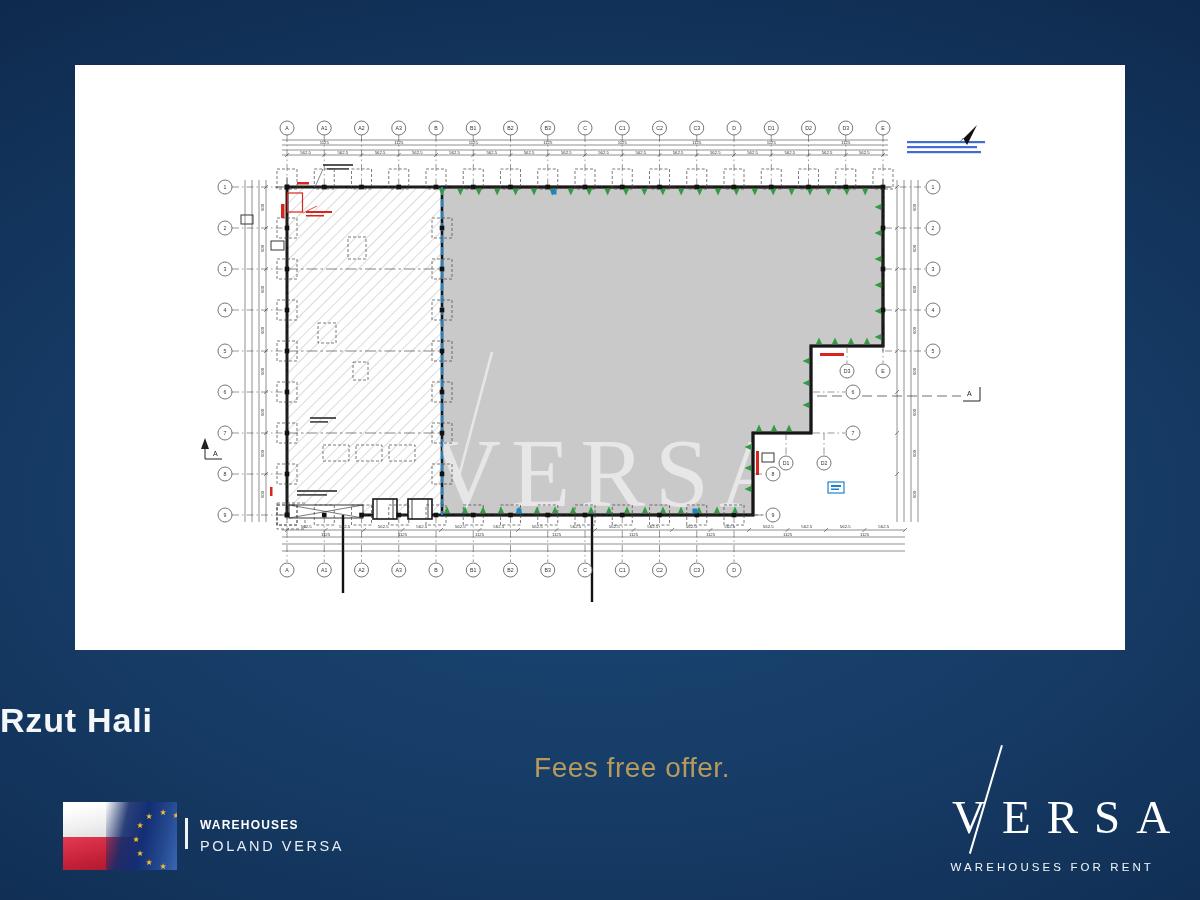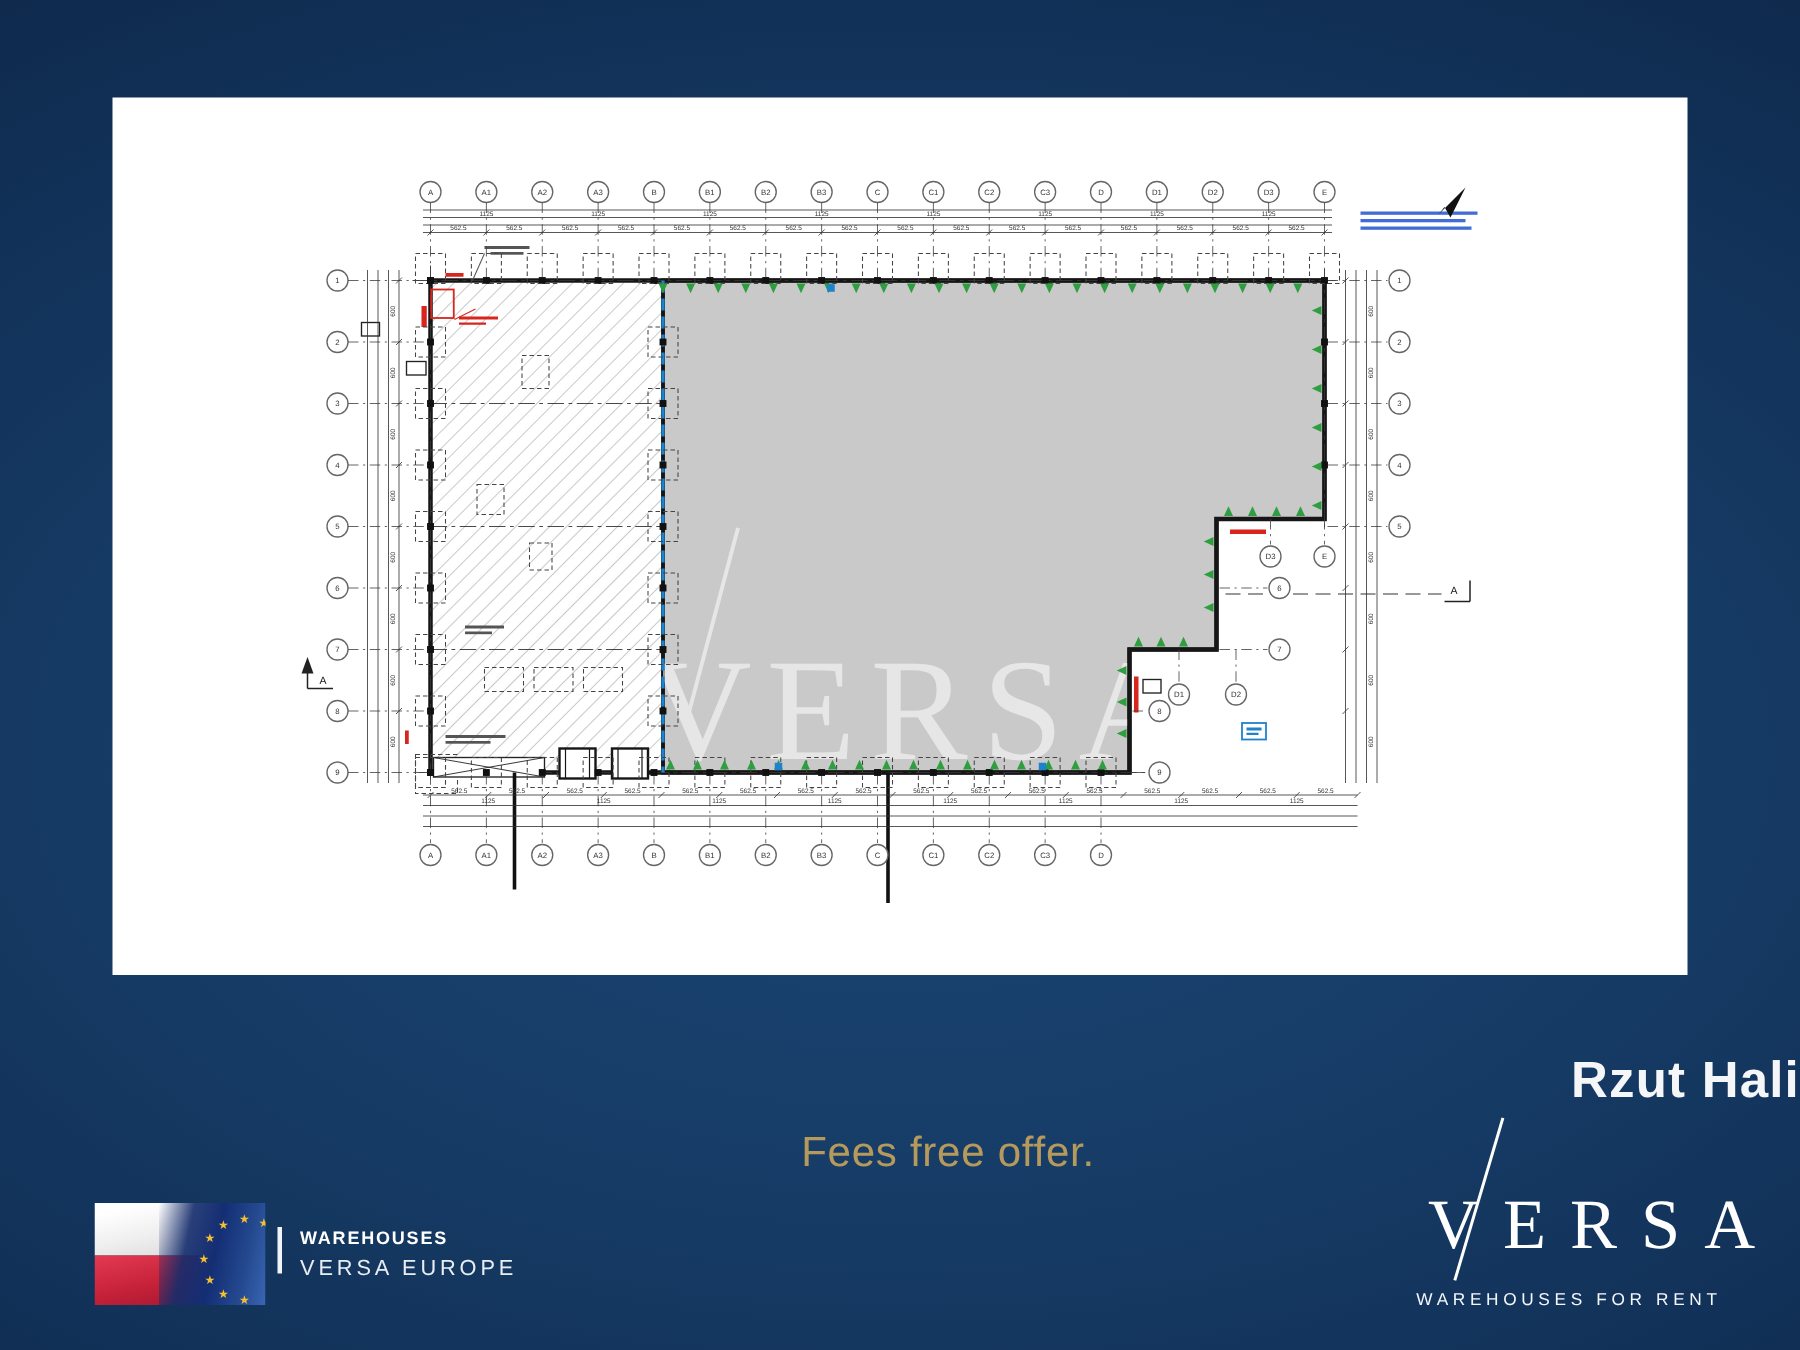--- a/index.html
+++ b/index.html
@@ -7,21 +7,21 @@
     position:relative;width:1200px;height:900px;overflow:hidden;
     font-family:"Liberation Sans",sans-serif;
     background:radial-gradient(120% 95% at 50% 56%, #1b4674 0%, #163c66 35%, #112f55 62%, #0b2342 85%, #081c36 100%);
   }
   .panel{
     position:absolute;left:75px;top:65px;width:1050px;height:585px;
     background:#ffffff;
   }
   .plan-svg{display:block;width:1050px;height:585px;}
   .title{
-    position:absolute;left:0;top:701px;width:1200px;text-align:right;
+    position:absolute;left:0;top:701px;width:1200px;text-align:left;
     color:#f5f6f8;font-size:34px;font-weight:600;letter-spacing:.8px;
   }
   .subtitle{
     position:absolute;left:0;top:752px;width:1200px;text-align:center;
     font-size:28px;font-weight:500;letter-spacing:.5px;padding-left:32px;
   }
   
   .flag{position:absolute;left:63px;top:802px;width:114px;height:68px;overflow:hidden;}
   .flag .pl-top{position:absolute;left:0;top:0;width:74%;height:52%;
     background:linear-gradient(168deg,#ffffff 15%,#f0eff0 55%,#d8d7d9 100%);}
@@ -33,21 +33,21 @@
   .brand-divider{position:absolute;left:185px;top:818px;width:3px;height:31px;background:#f2f5f8;}
   .brand-line1{position:absolute;left:200px;top:818px;color:#ffffff;font-size:12px;font-weight:700;letter-spacing:1.2px;}
   .brand-line2{position:absolute;left:200px;top:838px;color:#e8edf3;font-size:14.5px;font-weight:400;letter-spacing:2.6px;}
   .copyright{position:absolute;left:57px;top:871px;color:#8d9aac;font-size:13.5px;letter-spacing:.2px;}
   
   .versa-logo{position:absolute;left:938px;top:790px;width:212px;text-align:center;
     color:#ffffff;font-family:"Liberation Serif",serif;font-size:47px;font-weight:500;
     letter-spacing:16px;padding-left:14px;box-sizing:border-box;}
   .versa-slash{position:absolute;left:1001px;top:745px;width:2px;height:113px;background:#ffffff;
     transform-origin:top left;transform:rotate(16.5deg);}
-  .versa-tagline{position:absolute;left:938px;top:861px;width:216px;text-align:center;
+  .versa-tagline{position:absolute;left:938px;top:861px;width:216px;text-align:right;
     color:#f4f7fa;font-size:11.5px;font-weight:400;letter-spacing:3.1px;}
 </style>
 </head>
 <body>
 
 <div class="slide">
 
   <div class="panel">
     <svg id="plan-svg" class="plan-svg" viewBox="0 0 1050 585">
       <defs>
@@ -635,19 +635,19 @@
     <span class="star" style="left:86px;top:15px">★</span>
     <span class="star" style="left:77px;top:24px">★</span>
     <span class="star" style="left:73px;top:38px">★</span>
     <span class="star" style="left:77px;top:52px">★</span>
     <span class="star" style="left:86px;top:61px">★</span>
     <span class="star" style="left:100px;top:65px">★</span>
     <span class="star" style="left:113px;top:14px">★</span>
   </div>
   <div class="brand-divider"></div>
   <div class="brand-line1">WAREHOUSES</div>
-  <div class="brand-line2">VERSA EUROPE</div>
+  <div class="brand-line2">POLAND VERSA</div>
 
   <div class="versa-logo">VERSA</div>
   <div class="versa-slash"></div>
   <div class="versa-tagline">WAREHOUSES FOR RENT</div>
 
 </div>
 
 </body></html>

